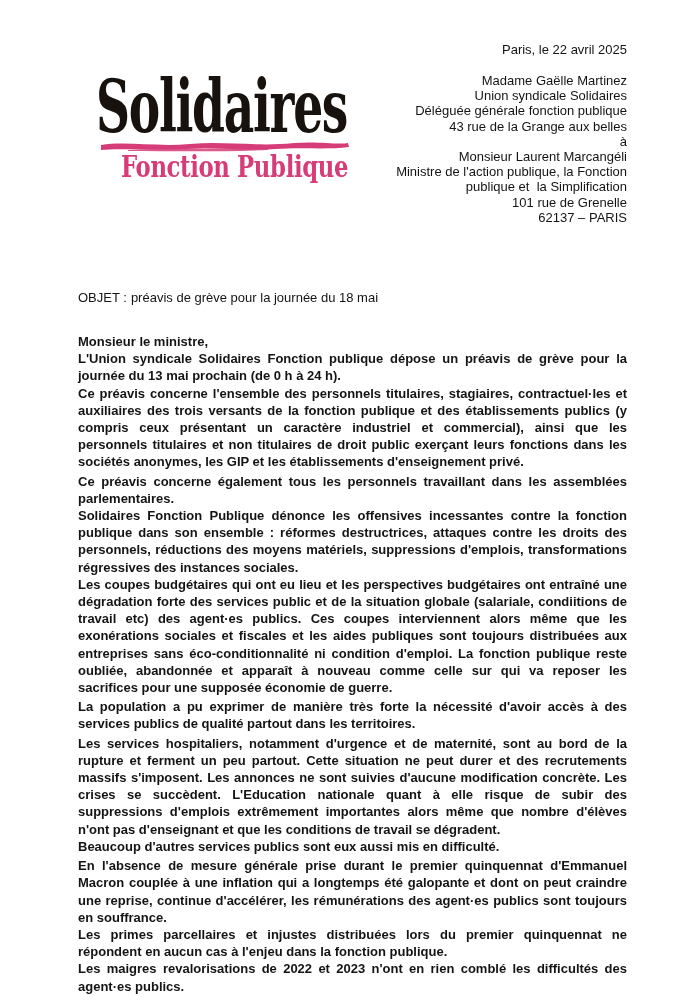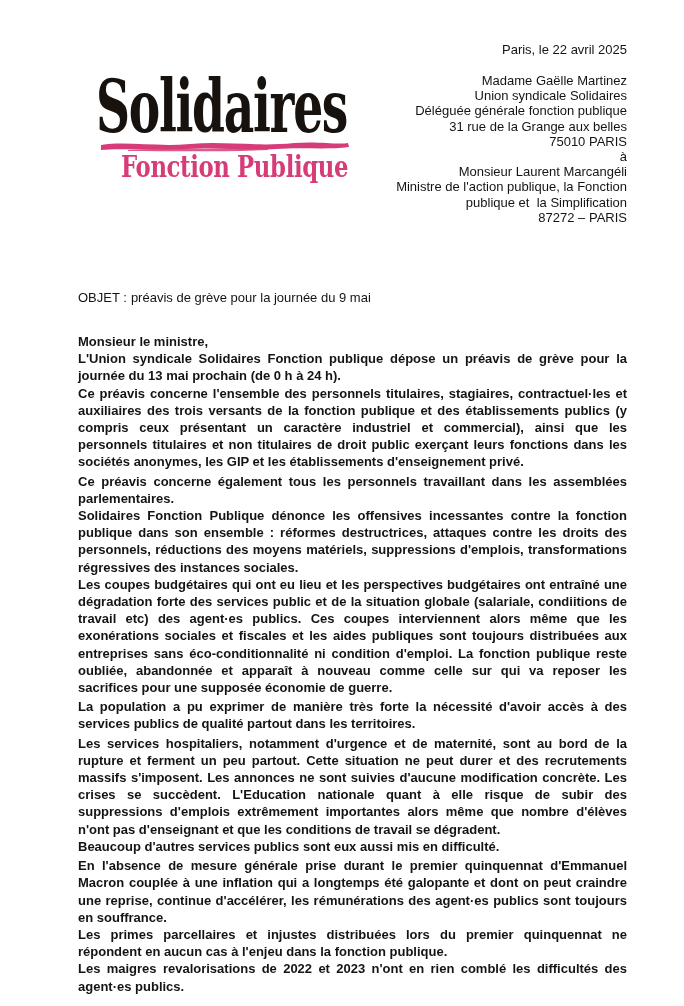--- a/index.html
+++ b/index.html
@@ -85,31 +85,31 @@
                L 251 8 C 228 11, 205 8, 178 10 C 148 12, 118 8, 88 10 C 58 12, 22 9, 3 11 Z" fill="#d63d78"></path>
       <path d="M30 11 C 70 9, 120 11, 170 9 L 170 11 C 120 13, 70 12, 30 12 Z" fill="#d63d78" opacity="0.85"></path>
     </svg>
     <div class="logo-subtitle" style="color:#d63d78;">Fonction Publique</div>
   </div>
 
   <div class="recipient" id="recipient-block">
       <div class="rline">Madame Gaëlle Martinez</div>
       <div class="rline">Union syndicale Solidaires</div>
       <div class="rline">Déléguée générale fonction publique</div>
-      <div class="rline">31 rue de la Grange aux belles</div>
-      <div class="rline">75010 PARIS</div>
+      <div class="rline">43 rue de la Grange aux belles</div>
       <div class="rline">à</div>
       <div class="rline">Monsieur Laurent Marcangéli</div>
       <div class="rline">Ministre de l'action publique, la Fonction</div>
       <div class="rline">publique et  la Simplification</div>
-      <div class="rline">87272 – PARIS</div>
+      <div class="rline">101 rue de Grenelle</div>
+      <div class="rline">62137 – PARIS</div>
     </div>
 
   <div class="subject">
-    <span class="subject-label">OBJET :</span><span>préavis de grève pour la journée du 9 mai</span>
+    <span class="subject-label">OBJET :</span><span>préavis de grève pour la journée du 18 mai</span>
   </div>
 
   <div class="letter-body" id="letter-body-container">
       <div class="pgroup">
         <p>Monsieur le ministre,</p>
         <p>L'Union syndicale Solidaires Fonction publique dépose un préavis de grève pour la journée du 13 mai prochain (de 0 h à 24 h).</p>
         <p>Ce préavis concerne l'ensemble des personnels titulaires, stagiaires, contractuel·les et auxi­liaires des trois versants de la fonction publique et des établissements publics (y compris ceux présentant un caractère industriel et commercial), ainsi que les personnels titulaires et non titulaires de droit public exerçant leurs fonctions dans les sociétés anonymes, les GIP et les établissements d'enseignement privé.</p>
       </div>
       <div class="pgroup">
         <p>Ce préavis concerne également tous les personnels travaillant dans les assemblées parle­mentaires.</p>

